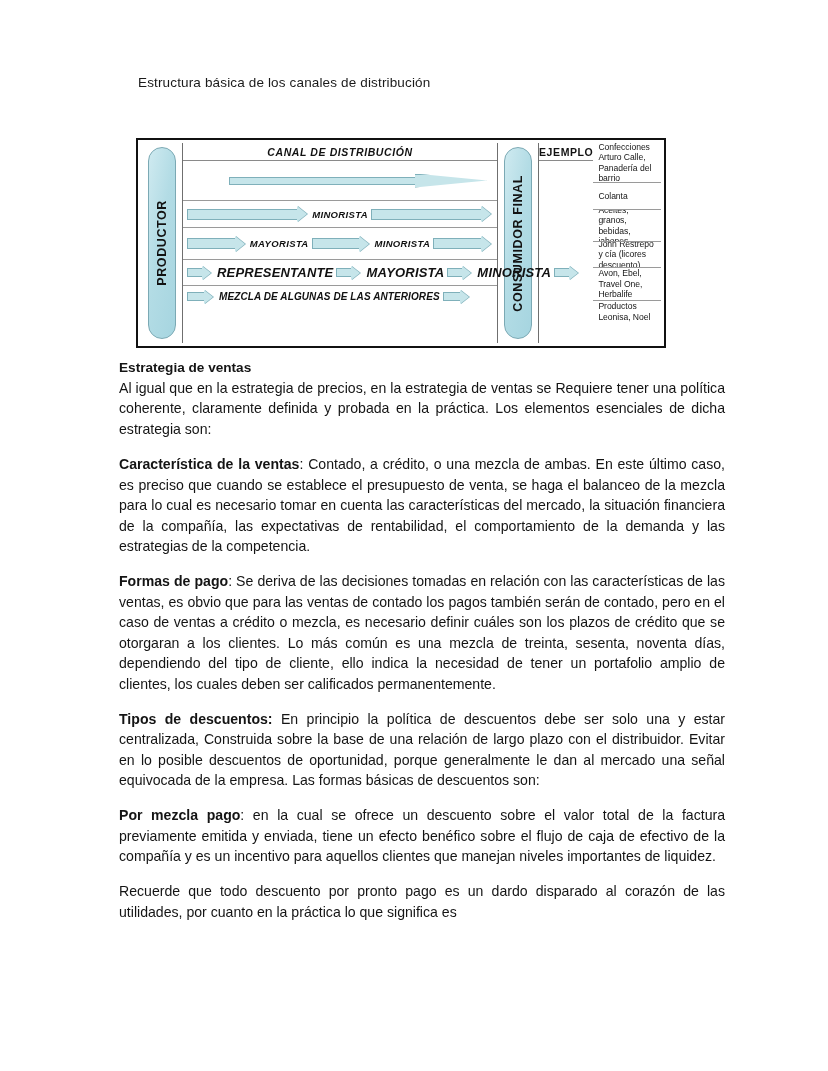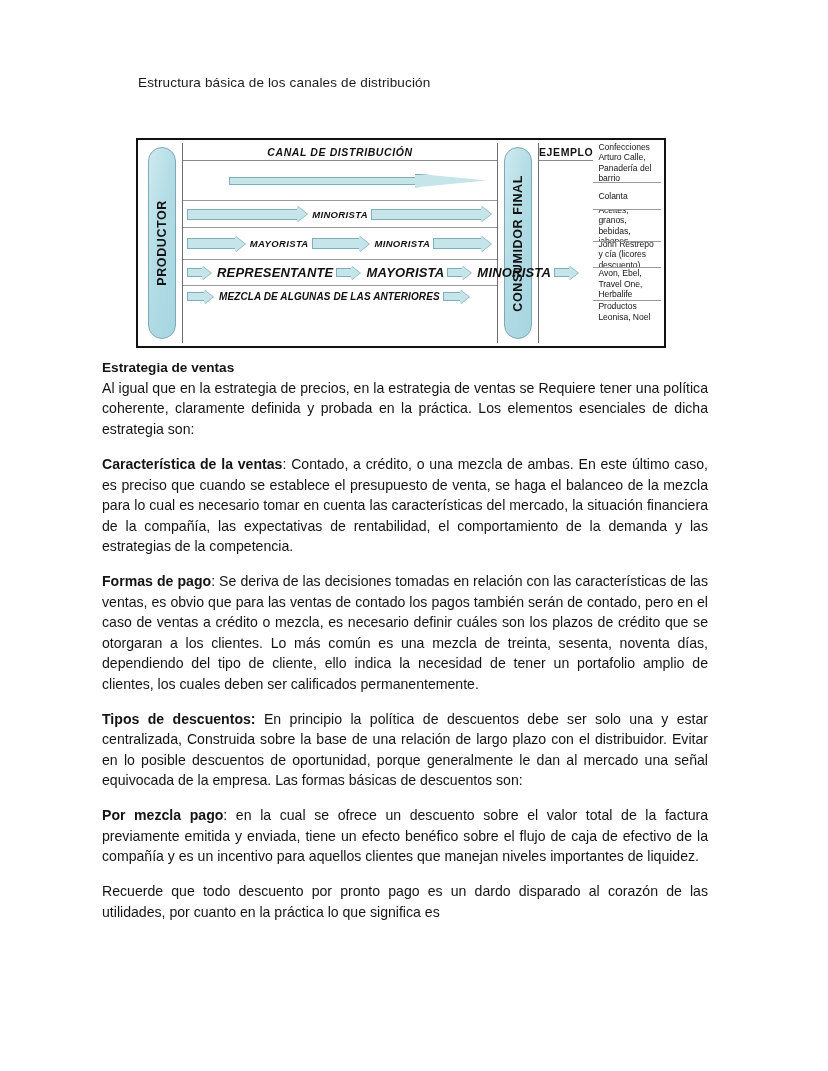--- a/index.html
+++ b/index.html
@@ -245,21 +245,21 @@
   .ex-row.e1 { flex: 0 0 40px; }
   .ex-row.e2 { flex: 0 0 27px; }
   .ex-row.e3 { flex: 0 0 32px; }
   .ex-row.e4 { flex: 0 0 26px; }
   .ex-row.e5 { flex: 0 0 33px; }
   .ex-row.e6 { flex: 0 0 21px; }
 
   
   .body-text {
     position: absolute;
-    left: 102px;
+    left: 119px;
     top: 358px;
     width: 606px;
   }
   .para {
     font-size: 14.1px;
     line-height: 1.455;
     text-align: justify;
     color: #141414;
     margin: 0 0 14.5px 0;
   }

